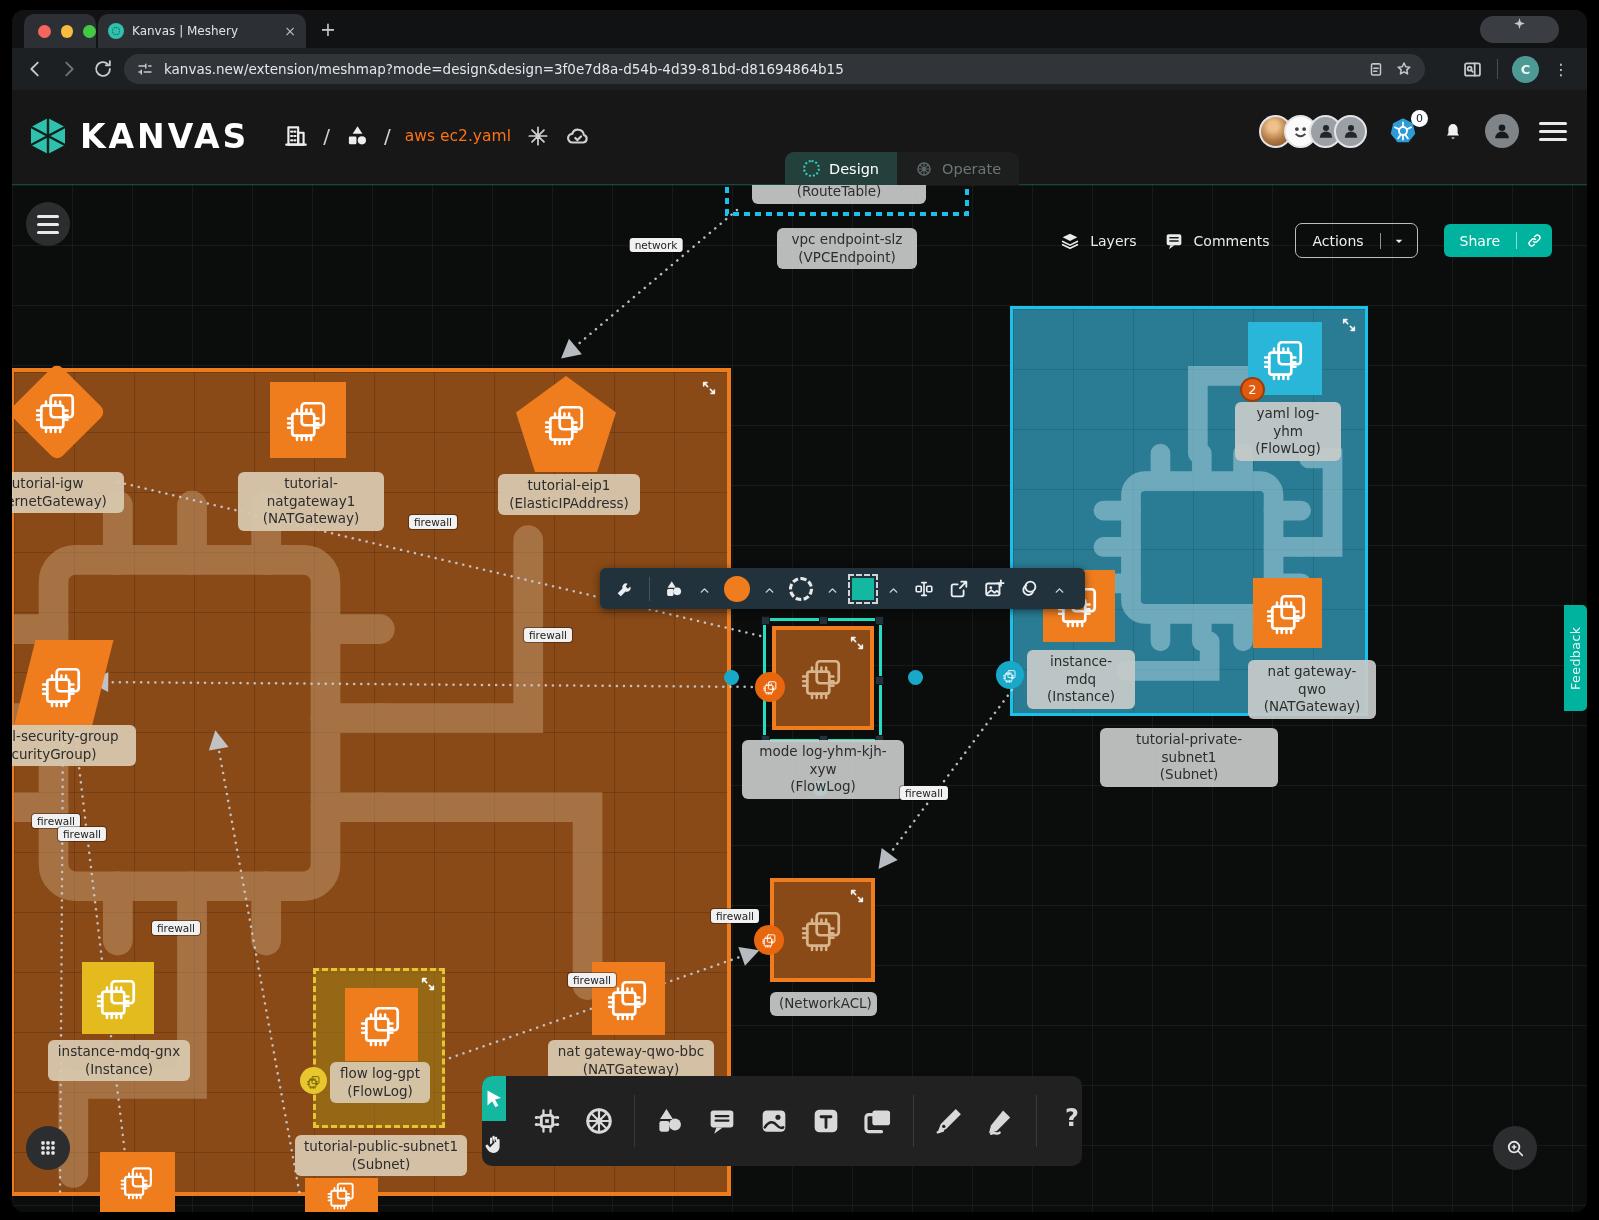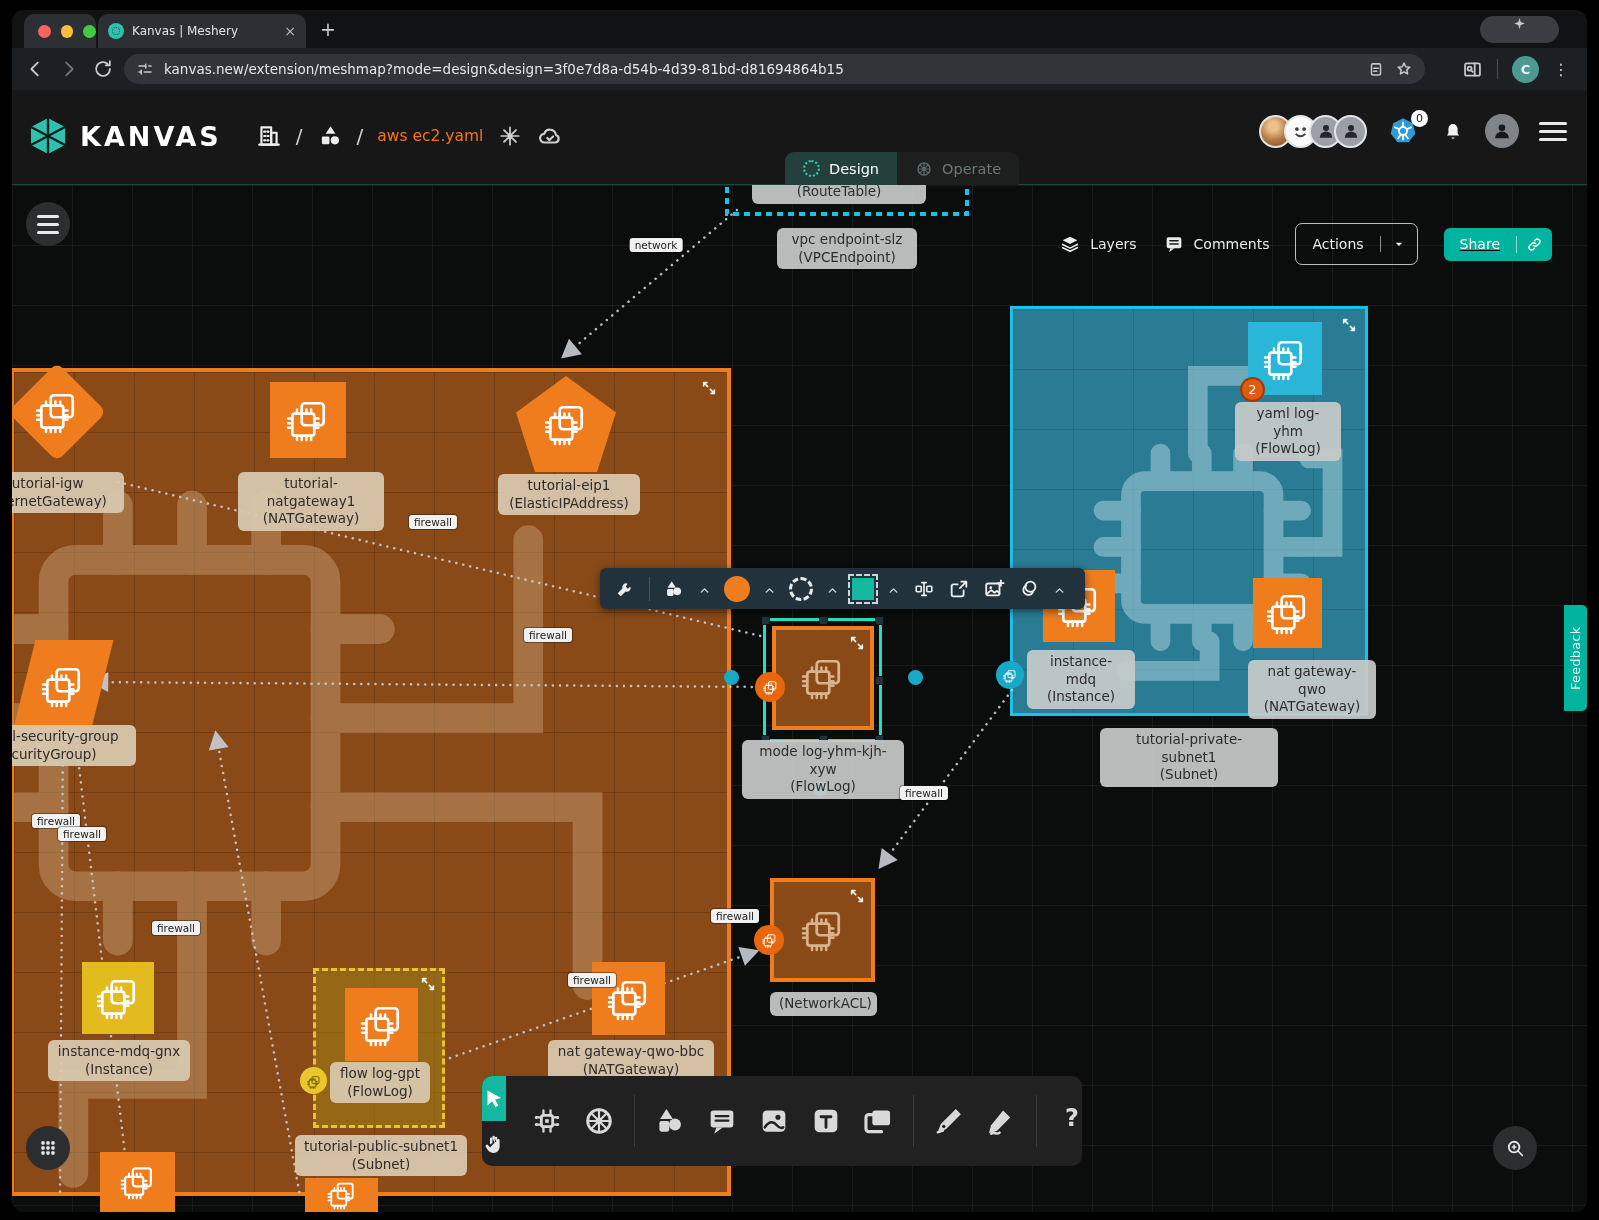--- a/index.html
+++ b/index.html
@@ -32,21 +32,21 @@
   .chrome-right { position:absolute; right:0; top:0; height:42px; display:flex; align-items:center; gap:14px; padding-right:18px;}
   .divider-v { width:1px; height:20px; background:#4a4e53; }
   .avatar-c { width:27px; height:27px; border-radius:50%; background:#4d9a94; color:#eef4f3;
     font-size:13px; font-weight:bold; display:flex; align-items:center; justify-content:center; }
   .dots { color:#c6c9cc; font-size:16px; letter-spacing:0; }
 
   
   .appheader { position:relative; height:95px; background:#171717; border-bottom:1px solid #0f4b45; }
   .brandrow { position:absolute; left:16px; top:26px; display:flex; align-items:center; gap:12px; }
   .logo-hex { width:40px; height:40px; }
-  .brand { color:#fff; font-size:27px; font-weight:bold; letter-spacing:3px; }
+  .brand { color:#fff; font-size:33px; font-weight:bold; letter-spacing:3px; }
   .crumb { display:flex; align-items:center; gap:14px; margin-left:22px; color:#e8e8e8; }
   .crumb .sep { color:#cfcfcf; font-size:20px; }
   .crumb-ic { width:26px; height:26px; color:#eee; }
   .filename { color:#f97316; font-size:15.5px; }
   .hdr-right { position:absolute; right:20px; top:24px; display:flex; align-items:center; gap:20px; }
   .avgroup { display:flex; }
   .av { width:33px; height:33px; border-radius:50%; border:2px solid #e3e5e8; margin-left:-8px; position:relative; }
   .av.photo { background:radial-gradient(circle at 42% 32%, #eec08a 18%, #b07a45 55%, #7c4a24); }
   .av.smiley { background:#fbfbfb; }
   .av.gray { background:#9aa0a6; display:flex; align-items:center; justify-content:center; color:#23262a;}
@@ -63,24 +63,24 @@
   .mode.operate { background:#1d1f1f; color:#6c7677; }
   .spiral { width:17px; height:17px; border:2.5px dotted #2fd6bd; border-radius:50%; }
 
   
   .canvas { position:relative; height:1027px; background:#0b0c0c; overflow:hidden;
     background-image:linear-gradient(rgba(255,255,255,.055) 1px, transparent 1px),
                      linear-gradient(90deg, rgba(255,255,255,.055) 1px, transparent 1px);
     background-size:60px 60px; }
   .round-btn { position:absolute; width:44px; height:44px; border-radius:50%; background:#2b2d2e;
     display:flex; align-items:center; justify-content:center; color:#e8e8e8; }
-  .ctl-row { position:absolute; top:38px; right:35px; display:flex; align-items:center; gap:26px;text-decoration:underline; }
+  .ctl-row { position:absolute; top:38px; right:35px; display:flex; align-items:center; gap:26px; }
   .ctl-item { display:flex; align-items:center; gap:9px; color:#e8eaec; font-size:14px; }
   .ctl-ic { width:22px; height:22px; color:#e8eaec; }
-  .actions-btn { display:flex; align-items:center; border:1px solid #b9bdc2; border-radius:7px; height:42px; color:#eceef0; font-size:14px; }
+  .actions-btn { display:flex; align-items:center; border:1px solid #b9bdc2; border-radius:7px; height:35px; color:#eceef0; font-size:14px; }
   .actions-btn .lbl { padding:0 16px; }
   .actions-btn .caret { border-left:1px solid #8c9095; padding:0 10px; display:flex; }
   .share-btn { display:flex; align-items:center; height:33px; background:#00B39F; border-radius:6px; color:#fff; font-size:14px; }
   .share-btn .lbl { padding:0 16px; }
   .share-btn .linkpart { border-left:1px solid rgba(255,255,255,.55); padding:0 9px; display:flex; }
   .feedback { position:absolute; right:0; top:420px; width:23px; height:106px; background:#00B39F;
     border-radius:5px 0 0 5px; color:#eafaf7; font-size:12.5px; display:flex; align-items:center; justify-content:center;
     writing-mode:vertical-rl; transform:rotate(180deg); letter-spacing:.5px; }
 
   

